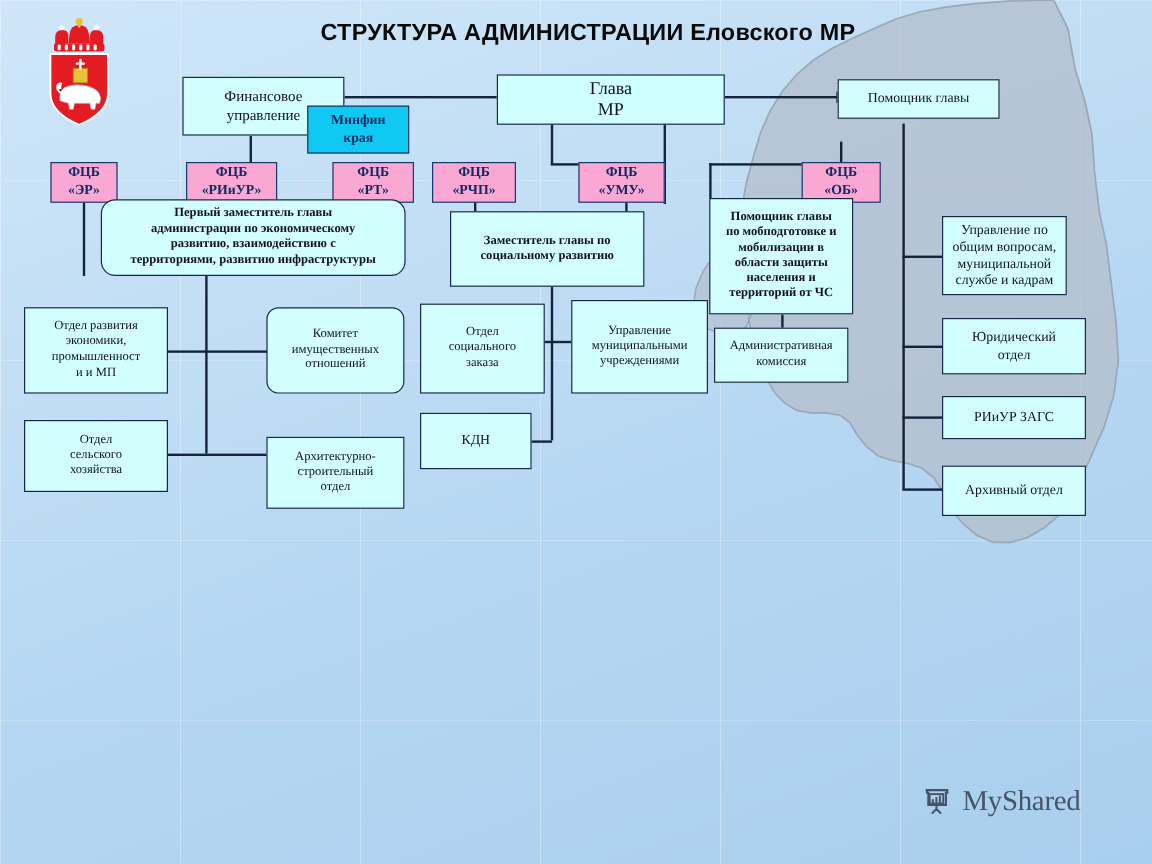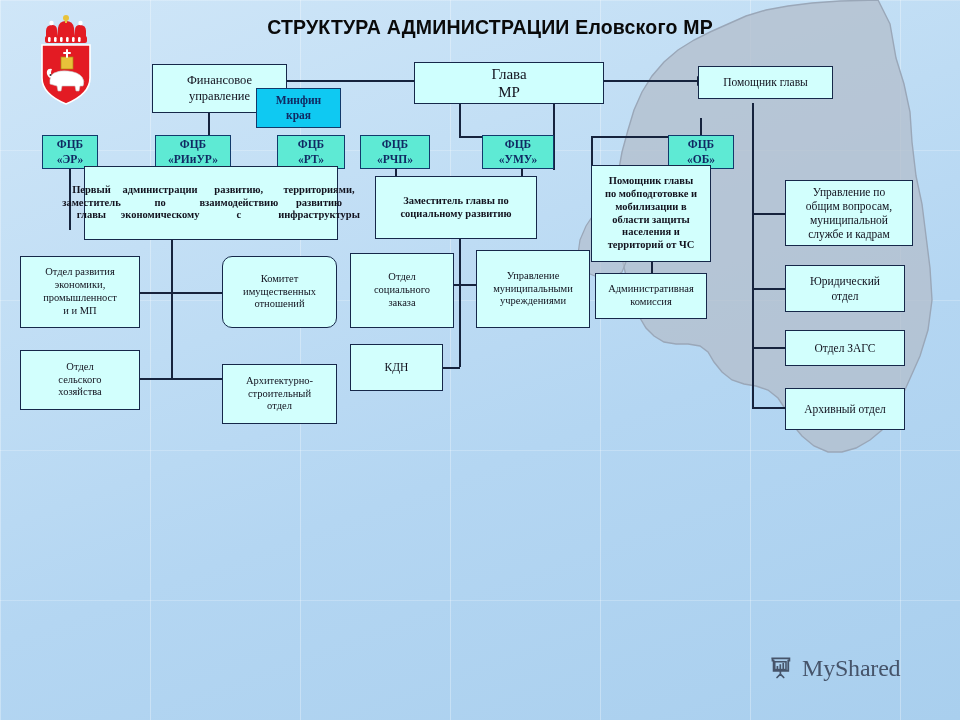--- a/index.html
+++ b/index.html
@@ -38,21 +38,21 @@
     background:#d2fffd;
     display:flex;align-items:center;justify-content:center;
     text-align:center;color:#12121e;
     font-family:"Liberation Serif", serif;
     line-height:1.22;
     padding:2px 4px;
   }
   .node.pale{background:#d2fffd;}
   .node.head{background:#cffffe;font-size:15px;}
   .node.fcb{
-    background:#5eead4;border:1.3px solid #123a6b;
+    background:#f9a8d4;border:1.3px solid #123a6b;
     color:#102a63;font-weight:bold;font-size:11.5px;line-height:1.3;
   }
   .node.minfin{
     background:#0fc9f2;border:1.3px solid #123a6b;
     color:#102a63;font-weight:bold;font-size:11.5px;line-height:1.3;
   }
   .node.bold{font-weight:bold;}
   .node.s12{font-size:11.5px;}
   .node.s11{font-size:10.5px;}
   .node.s13{font-size:12.5px;}
@@ -206,55 +206,55 @@
   <div class="node fcb" style="left:482px;top:135px;width:72px;height:34px;flex-direction:column;">
     <span>ФЦБ</span>
     <span>«УМУ»</span>
   </div>
 
   <div class="node fcb" style="left:668px;top:135px;width:66px;height:34px;flex-direction:column;">
     <span>ФЦБ</span>
     <span>«ОБ»</span>
   </div>
 
-  <div class="node pale bold s11" style="left:84px;top:166px;width:254px;height:74px;flex-direction:row;">
+  <div class="node pale bold s11" style="left:84px;top:166px;width:254px;height:64px;flex-direction:column;border-radius:12px;">
     <span>Первый заместитель главы</span>
     <span>администрации по экономическому</span>
     <span>развитию, взаимодействию с</span>
     <span>территориями, развитию инфраструктуры</span>
   </div>
 
   <div class="node pale bold s11" style="left:375px;top:176px;width:162px;height:63px;flex-direction:column;">
     <span>Заместитель главы по</span>
     <span>социальному развитию</span>
   </div>
 
   <div class="node pale bold s11" style="left:591px;top:165px;width:120px;height:97px;flex-direction:column;">
     <span>Помощник главы</span>
     <span>по мобподготовке и</span>
     <span>мобилизации в</span>
     <span>области защиты</span>
     <span>населения и</span>
     <span>территорий от ЧС</span>
   </div>
 
-  <div class="node pale s12" style="left:785px;top:180px;width:128px;height:66px;flex-direction:column;">
+  <div class="node pale s12" style="left:785px;top:180px;width:104px;height:66px;flex-direction:column;">
     <span>Управление по</span>
     <span>общим вопросам,</span>
     <span>муниципальной</span>
     <span>службе и кадрам</span>
   </div>
 
   <div class="node pale s12" style="left:785px;top:265px;width:120px;height:47px;flex-direction:column;">
     <span>Юридический</span>
     <span>отдел</span>
   </div>
 
   <div class="node pale s12" style="left:785px;top:330px;width:120px;height:36px;">
-    <span>Отдел ЗАГС</span>
+    <span>РИиУР ЗАГС</span>
   </div>
 
   <div class="node pale s12" style="left:785px;top:388px;width:120px;height:42px;">
     <span>Архивный отдел</span>
   </div>
 
   <div class="node pale s11" style="left:20px;top:256px;width:120px;height:72px;flex-direction:column;">
     <span>Отдел развития</span>
     <span>экономики,</span>
     <span>промышленност</span>

